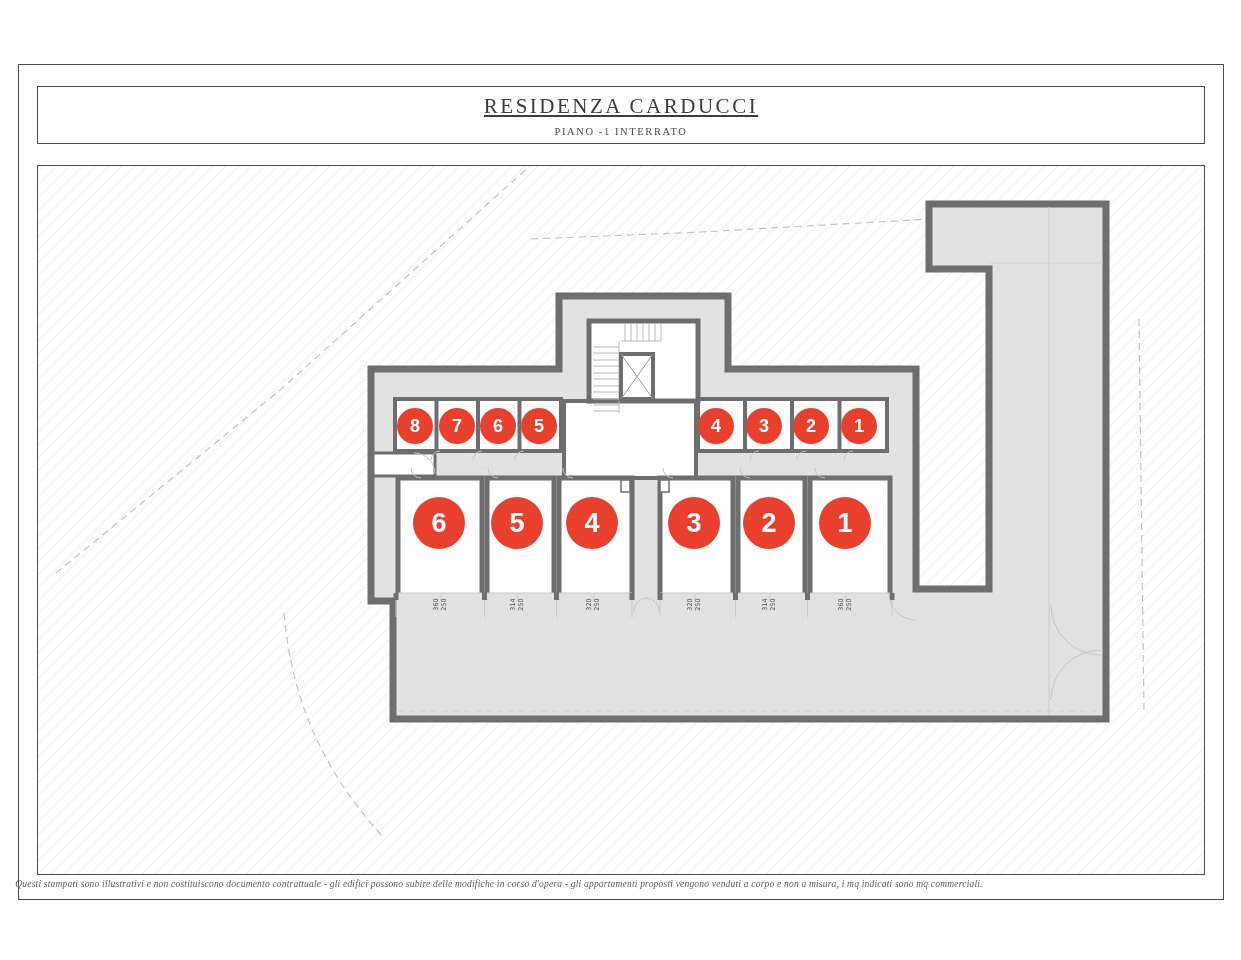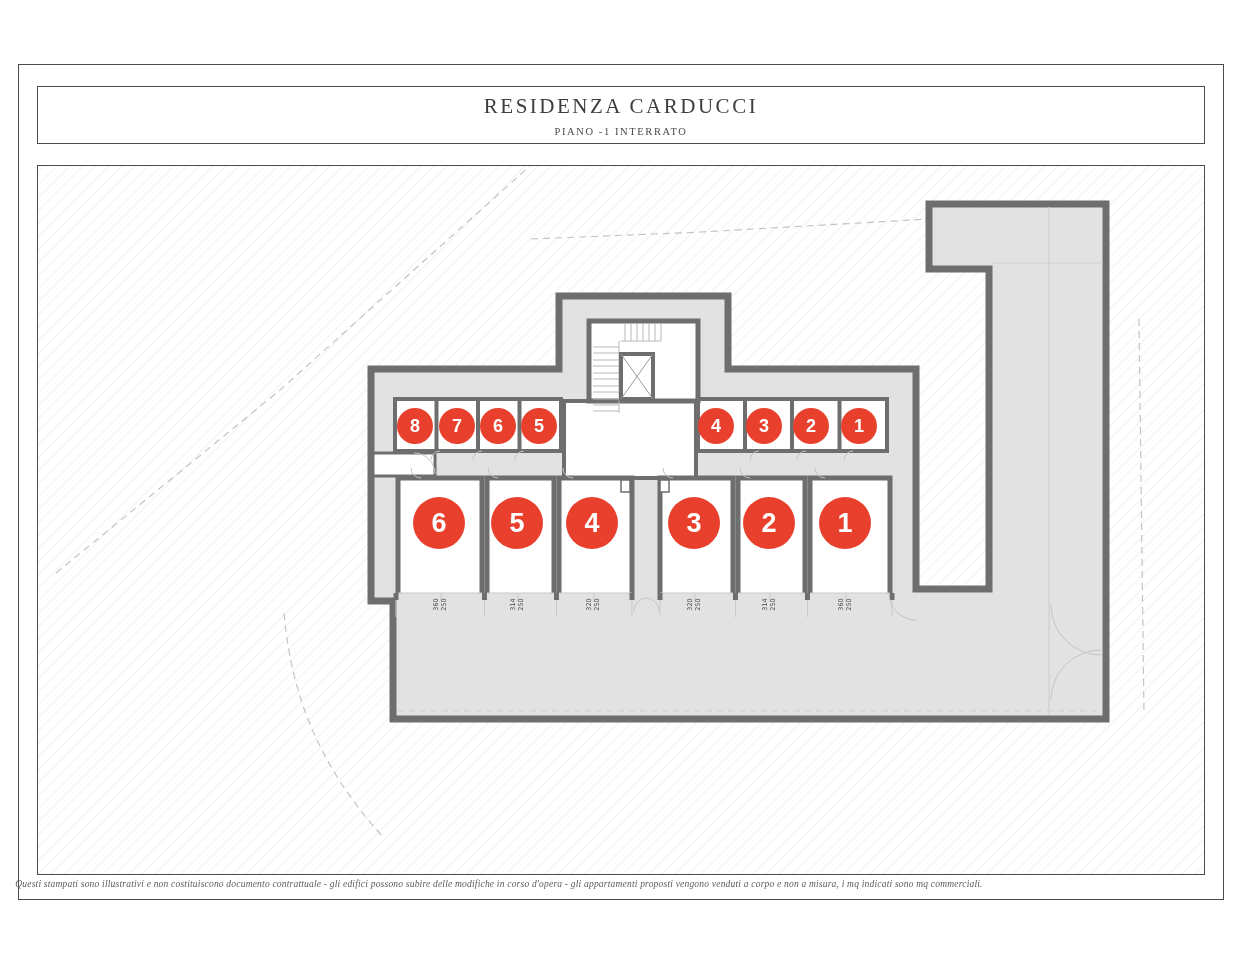--- a/index.html
+++ b/index.html
@@ -1,20 +1,20 @@
 <!DOCTYPE html>
 <html><head>
 <meta charset="utf-8">
 <style>
   html,body{margin:0;padding:0;background:#ffffff;}
   body{width:1241px;height:960px;position:relative;font-family:"Liberation Serif",serif;}
   .frame{position:absolute;left:18px;top:64px;width:1204px;height:834px;border:1.5px solid #4c4c4c;background:#fff;}
   .title-box{position:absolute;left:37px;top:86px;width:1166px;height:56px;border:1.5px solid #4c4c4c;background:#fff;
              display:flex;flex-direction:column;align-items:center;justify-content:center;}
-  .title{font-size:21px;color:#3d3d3d;letter-spacing:2.5px;line-height:24px;}
+  .title{font-size:21px;color:#3d3d3d;letter-spacing:2.5px;line-height:24px;text-decoration:underline;}
   .subtitle{font-size:10.5px;color:#4a4a4a;letter-spacing:1.6px;margin-top:8px;}
   .drawing-box{position:absolute;left:37px;top:165px;width:1166px;height:708px;border:1.5px solid #4c4c4c;background:#fff;overflow:hidden;}
   .plan-svg{position:absolute;left:0;top:0;}
   .disclaimer{position:absolute;left:0;top:879px;width:998px;text-align:center;
               font-style:italic;font-size:9.5px;color:#5c5c5c;letter-spacing:0.2px;}
   .badge{position:absolute;border-radius:50%;background:#e8402c;color:#fff;
          font-family:"Liberation Sans",sans-serif;font-weight:700;
          display:flex;align-items:center;justify-content:center;z-index:5;cursor:default;}
   .badge-sm{width:36px;height:36px;font-size:18px;}
   .badge-lg{width:52px;height:52px;font-size:27px;}

